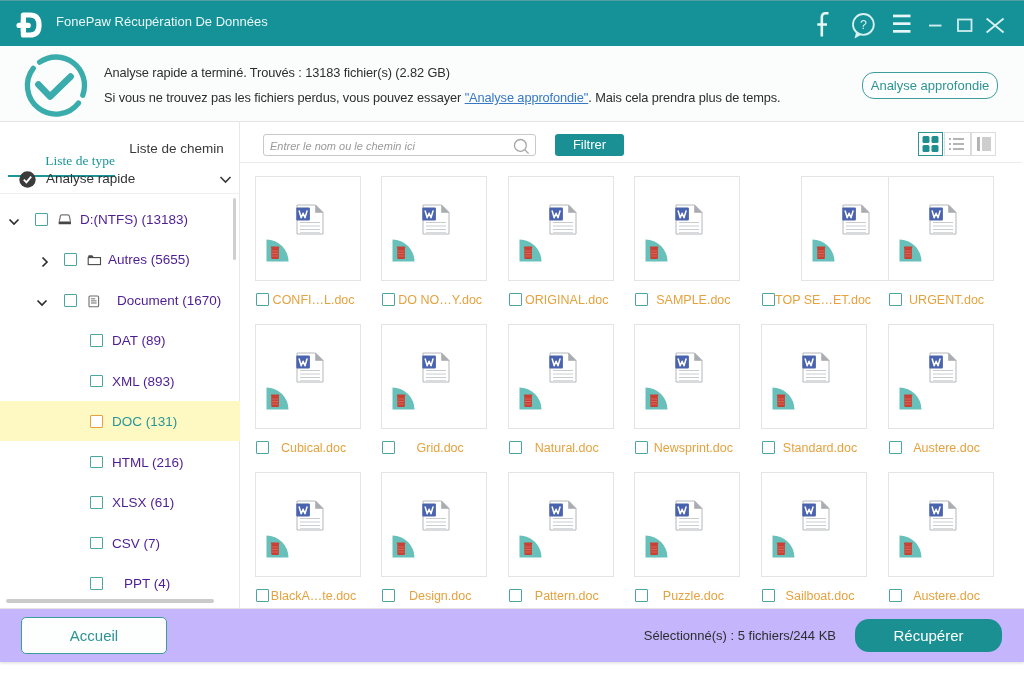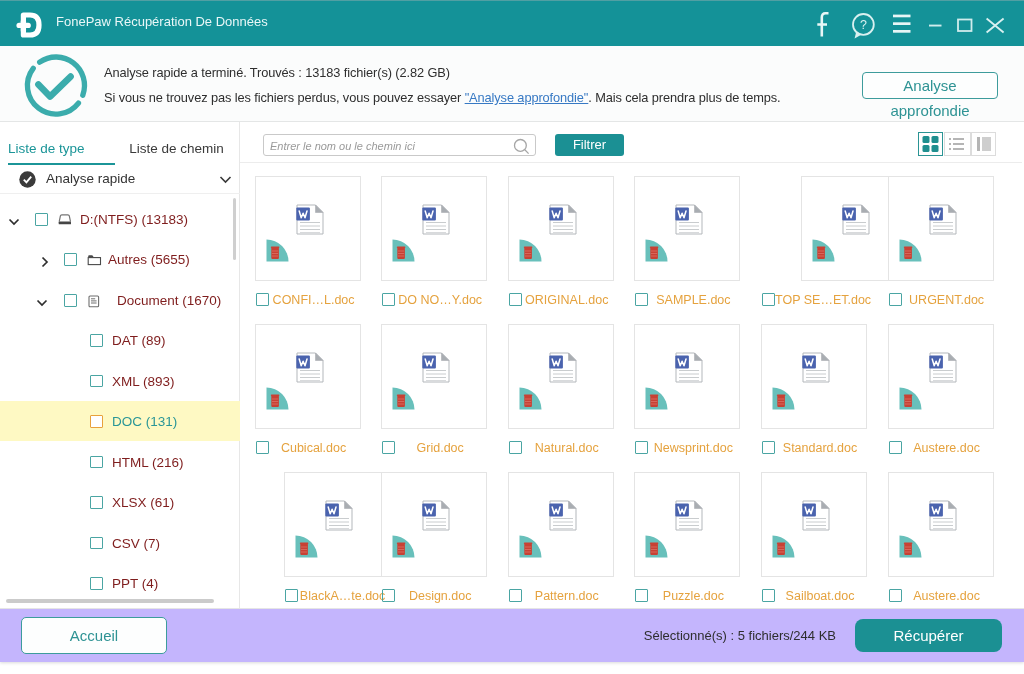--- a/index.html
+++ b/index.html
@@ -11,33 +11,33 @@
 .logo { position:absolute; left:0px; top:0px; }
 .apptitle { position:absolute; left:56px; top:13px; font-size:13px; font-weight:400; color:#e9f7f7; letter-spacing:0px; }
 .tbic { position:absolute; top:0; height:45px; }
 
 
 .infobar { position:absolute; left:0; top:46px; width:100%; height:76px; background:#fbfcfc; border-bottom:1px solid #e4e6e6; }
 .bigcheck { position:absolute; left:22px; top:5px; }
 .iline1 { position:absolute; left:104px; top:19px; font-size:12.8px; letter-spacing:-0.1px; color:#2e2e2e; }
 .iline2 { position:absolute; left:104px; top:44px; font-size:12.8px; letter-spacing:-0.1px; color:#2e2e2e; }
 .iline2 a { color:#3779c4; text-decoration:underline; }
-.deepbtn { position:absolute; left:862px; top:26px; width:136px; height:27px; border:1px solid #3d9c9c; border-radius:4px; background:#fdfefe; color:#2e9394; font-size:15px; text-align:center; line-height:25px; }
+.deepbtn { position:absolute; left:862px; top:26px; width:136px; height:27px; border:1px solid #3d9c9c; border-radius:12px; background:#fdfefe; color:#2e9394; font-size:13px; text-align:center; line-height:25px; }
 
 
 .sidebar { position:absolute; left:0; top:122px; width:240px; height:486px; background:#fff; border-right:1px solid #e7e7e7; }
-.tab1 { position:absolute; left:8px; top:0; width:107px; height:43px; text-align:left; line-height:54px; font-size:13.5px; color:#1b9598; border-bottom:2px solid #1b9598; }
+.tab1 { position:absolute; left:8px; top:12px; width:107px; height:43px; text-align:right; line-height:54px; font-size:13.5px; color:#1b9598; border-bottom:2px solid #1b9598;font-family:Liberation Serif, serif; }
 .tab2 { position:absolute; left:123px; top:0; width:107px; height:43px; text-align:center; line-height:54px; font-size:13.5px; color:#3a3a3a; }
 .scanrow { position:absolute; left:0; top:43px; width:240px; height:29px; border-bottom:1px solid #efefef; }
 .scanrow .cir { position:absolute; left:19px; top:6px; }
 .scanrow .lbl { position:absolute; left:46px; top:6px; font-size:13.5px; color:#333; }
 .scanrow .chev { position:absolute; left:219px; top:8px; }
 .tree { position:absolute; left:0; top:77px; width:240px; }
 .trow { position:absolute; left:0; width:240px; height:40px; }
-.trow .txt { position:absolute; top:13px; font-size:13.5px; color:#7f1d1d; }
+.trow .txt { position:absolute; top:13px; font-size:13.5px; color:#4c1d95; }
 .cb { position:absolute; width:12.5px; height:12.5px; border:1px solid #4aa5a3; border-radius:1px; background:#fff; top:14px; box-sizing:border-box; }
 .hl { background:#fef9c3; }
 .hl .txt { color:#2a9697; }
 .hl .cb { border-color:#e8a13c; }
 .vthumb { position:absolute; left:233px; top:76px; width:3px; height:62px; background:#cfcfcf; border-radius:2px; }
 .hthumb { position:absolute; left:6px; top:477px; width:208px; height:3.5px; background:#cbcbcb; border-radius:2px; }
 
 
 .main { position:absolute; left:240px; top:122px; width:784px; height:486px; background:#fff; }
 .toolbar { position:absolute; left:0; top:0; width:782px; height:41px; border-bottom:1px solid #ececec; }
@@ -53,21 +53,21 @@
 .cell { position:absolute; width:106px; }
 .card { width:106px; height:105px; border:1px solid #e4e4e4; background:#fff; }
 .lbl2 { position:absolute; left:0; top:116.5px; width:106px; height:15px; }
 .lbl2 .cb2 { position:absolute; left:1px; top:0.5px; width:13px; height:13px; border:1px solid #4aa5a3; border-radius:1px; box-sizing:border-box; }
 .lbl2 .nm { position:absolute; left:14px; top:0.5px; width:90px; text-align:center; font-size:12.5px; color:#e5a23e; white-space:nowrap; }
 
 
 .bottom { position:absolute; left:0; top:608px; width:100%; height:54px; background:#c4b5fd; border-top:1px solid #e5e5e5; }
 .homebtn { position:absolute; left:21px; top:8px; width:146px; height:37px; border:1px solid #3d9c9c; border-radius:5px; color:#2e9394; font-size:15px; text-align:center; line-height:35px; background:#fdfefe; }
 .selinfo { position:absolute; right:188px; top:19px; font-size:13px; color:#2e2e2e; }
-.recbtn { position:absolute; left:855px; top:10px; width:147px; height:33px; background:#1b9093; border-radius:8px; color:#fff; font-size:15px; text-align:center; line-height:33px; }
+.recbtn { position:absolute; left:855px; top:10px; width:147px; height:33px; background:#1b9093; border-radius:14px; color:#fff; font-size:15px; text-align:center; line-height:33px; }
 </style>
 </head>
 <body>
 <div class="win">
 
   <div class="titlebar">
     <svg class="logo" width="46" height="45" viewBox="0 0 46 45">
       <path d="M23.4 14 L30 14 Q39 14 39 24 Q39 34 30 34 L23.4 34 L23.4 14 Z" fill="none" stroke="#fff" stroke-width="5.2" stroke-linejoin="round"></path>
       <path d="M19.1 24.4 L28.2 24.4" stroke="#fff" stroke-width="5.3" stroke-linecap="round"></path>
       <path d="M23.4 20.3 L23.4 29.3" stroke="#fff" stroke-width="5.3" stroke-linecap="round"></path>
@@ -192,21 +192,21 @@
         <div class="trow" style="top: 283px;">
           <span class="cb" style="left:90px"></span>
           <span class="txt" style="left:112px">XLSX (61)</span>
         </div>
         <div class="trow" style="top: 323.5px;">
           <span class="cb" style="left:90px"></span>
           <span class="txt" style="left:112px">CSV (7)</span>
         </div>
         <div class="trow" style="top: 364px;">
           <span class="cb" style="left:90px"></span>
-          <span class="txt" style="left:112px">PPT (4)</span>
+          <span class="txt" style="left:124px">PPT (4)</span>
         </div>
       </div>
     <div class="vthumb"></div>
     <div class="hthumb"></div>
   </div>
 
   <div class="main">
     <div class="toolbar">
       <div class="search">
           <span class="ph">Entrer le nom ou le chemin ici</span>
@@ -347,21 +347,21 @@
         </div>
         <div class="cell" style="left: 647.6px; top: 202px;">
           <div class="card"><svg width="106" height="105" viewBox="0 0 106 105">
               <use href="#docicon"></use>
             </svg></div>
           <div class="lbl2">
             <span class="cb2"></span>
             <span class="nm">Austere.doc</span>
           </div>
         </div>
-        <div class="cell" style="left: 14.6px; top: 350px; margin-left: 29px;">
+        <div class="cell" style="left: 14.6px; top: 350px;">
           <div class="card"><svg width="106" height="105" viewBox="0 0 106 105">
               <use href="#docicon"></use>
             </svg></div>
           <div class="lbl2">
             <span class="cb2"></span>
             <span class="nm">BlackA…te.doc</span>
           </div>
         </div>
         <div class="cell" style="left: 141.2px; top: 350px;">
           <div class="card"><svg width="106" height="105" viewBox="0 0 106 105">

